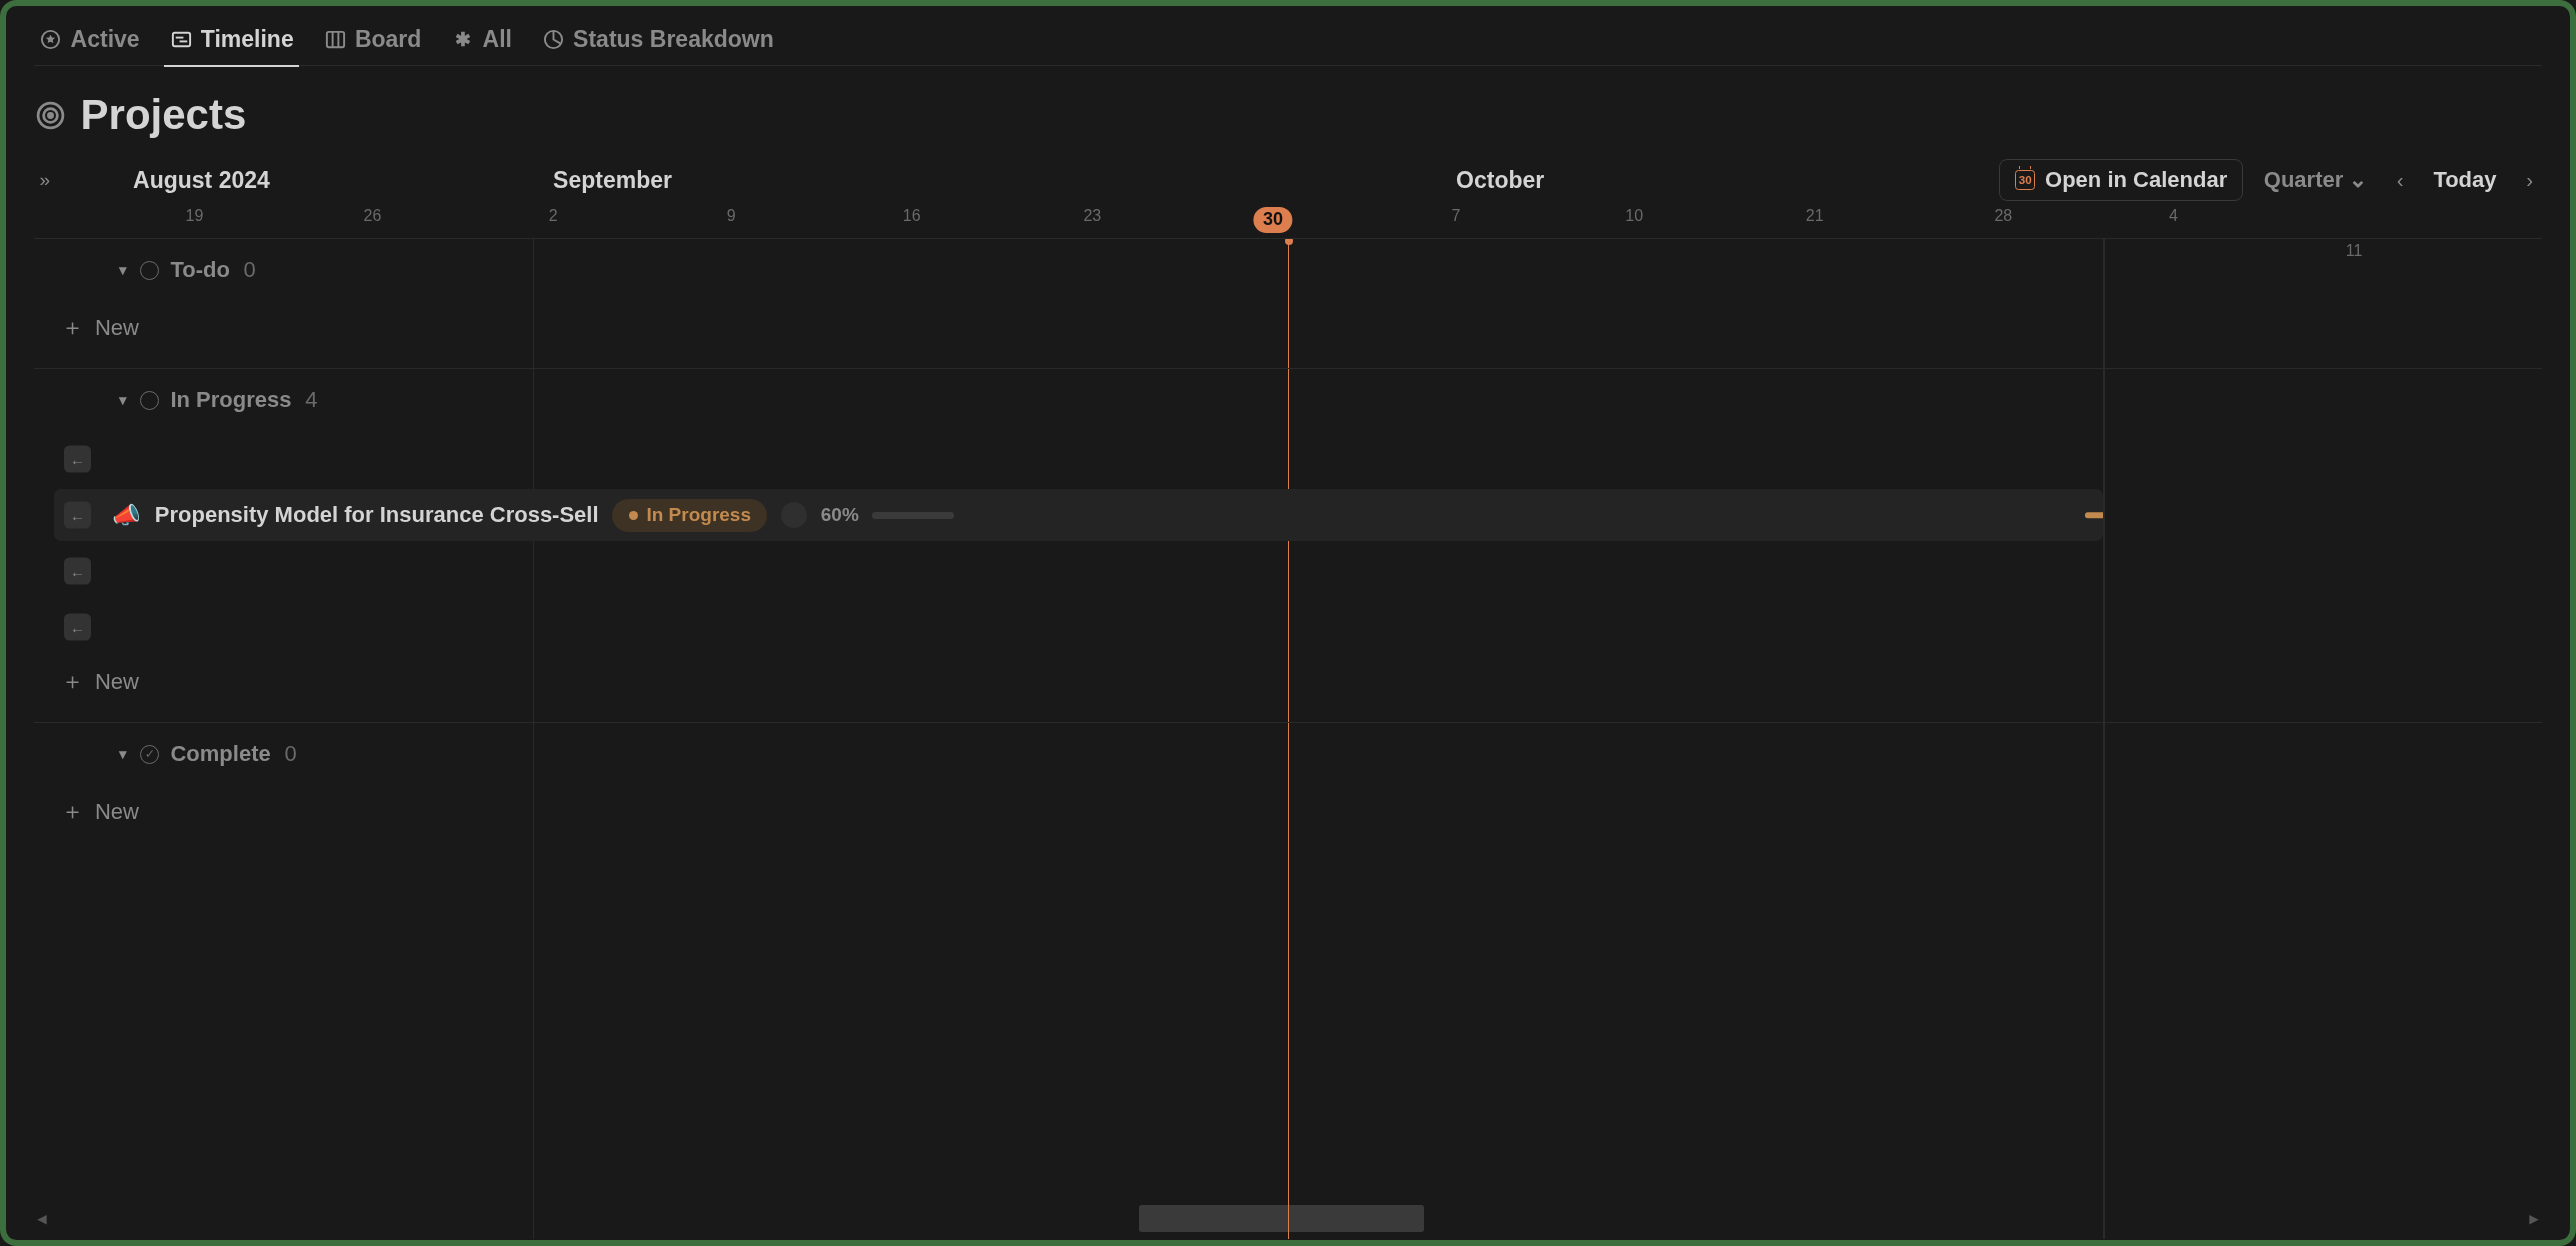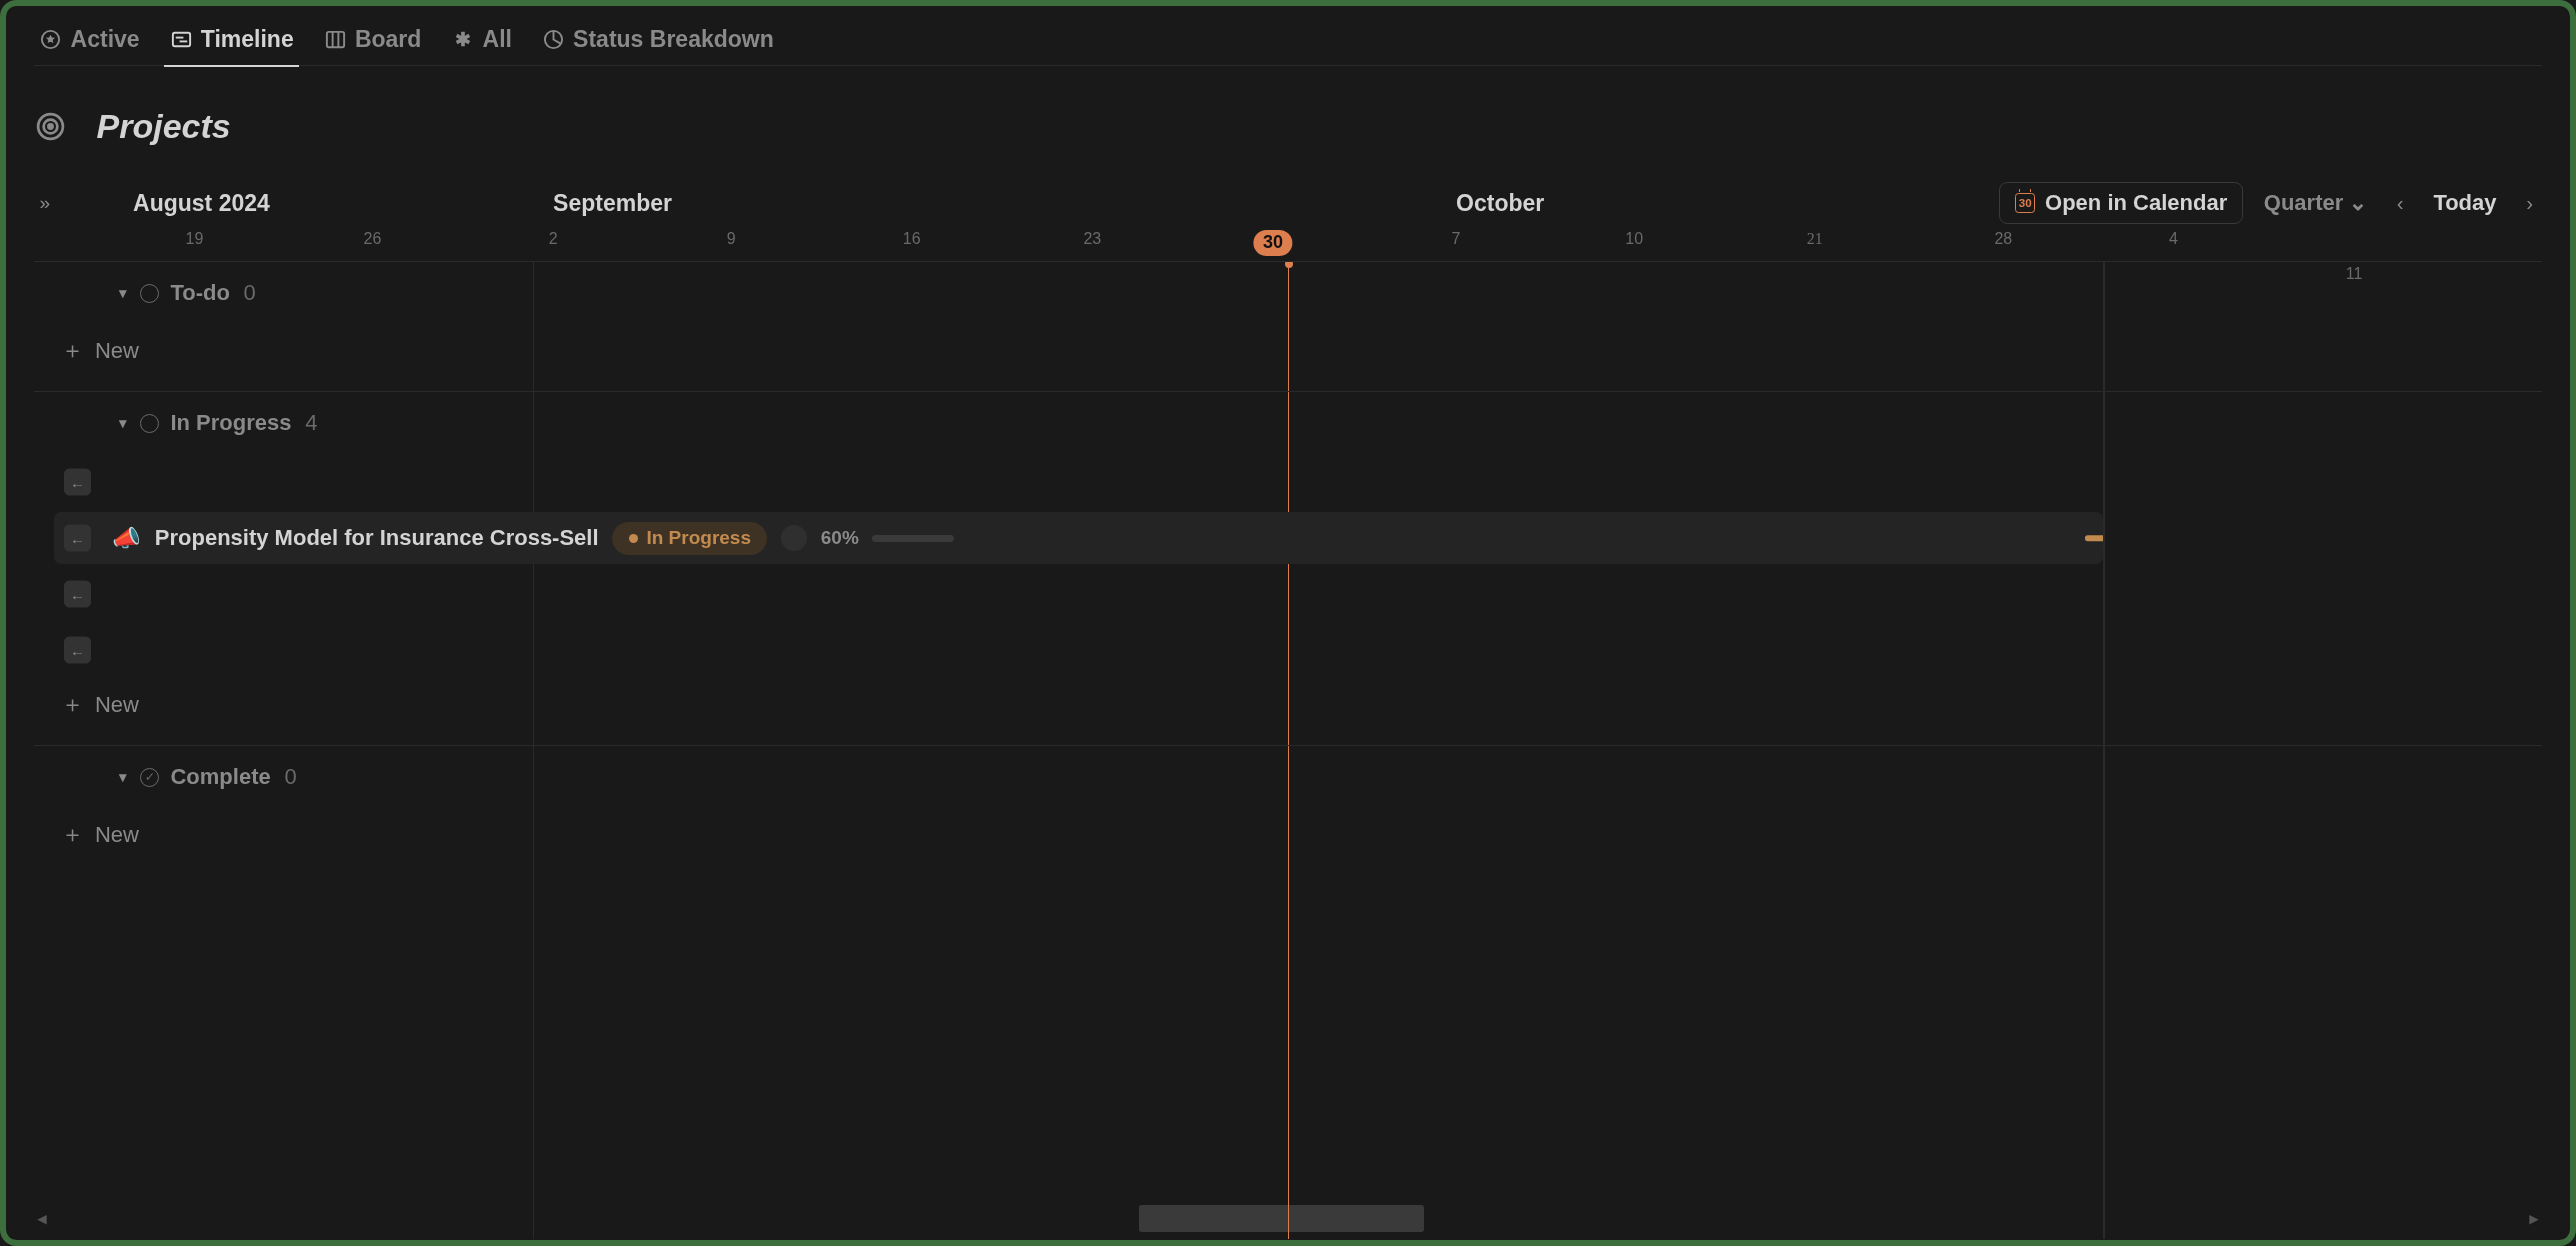--- a/index.html
+++ b/index.html
@@ -63,21 +63,21 @@
   }
   .tab svg, .tab .glyph { width: 23px; height: 23px; flex: none; }
   .glyph { display:inline-flex; align-items:center; justify-content:center; font-size:19px;}
 
   
   .title-row {
     display: flex; align-items: center; gap: 13.7px;
     padding: 25px 0 11px 0;
   }
   .title-row h1 {
-    margin: 16px; font-size: 34px; font-weight: 800; color: var(--text); font-style: italic;
+    margin: 0; font-size: 42px; font-weight: 800; color: var(--text);
   }
   .title-row svg { width: 33px; height: 33px; color: var(--text-dim); }
 
   
   .toolbar {
     display: flex; align-items: center; gap: 16.4px;
     padding: 16.4px 0 5.5px 0;
     position: relative;
     height: 48px;
   }
@@ -395,21 +395,21 @@
   <div class="ruler" id="ruler">
       <div class="day" style="left: 6.4%;">19</div>
       <div class="day" style="left: 13.5%;">26</div>
       <div class="day" style="left: 20.7%;">2</div>
       <div class="day" style="left: 27.8%;">9</div>
       <div class="day" style="left: 35%;">16</div>
       <div class="day" style="left: 42.2%;">23</div>
       <div class="day today-pill" style="left: 49.4%;">30</div>
       <div class="day" style="left: 56.7%;">7</div>
       <div class="day" style="left: 63.8%;">10</div>
-      <div class="day" style="left: 71%; font-family: Liberation Serif, serif;">21</div>
+      <div class="day" style="left: 71%;">21</div>
       <div class="day" style="left: 78.2%; margin-left: 8px;">28</div>
       <div class="day" style="left: 85.3%;">4</div>
       <div class="day" style="left: 92.5%; margin-top: 35px;">11</div>
     </div>
 
   <div class="timeline-body" id="tbody">
 
     <div class="group-header">
       <span class="tri">▼</span>
       <span class="status-ring"></span>

